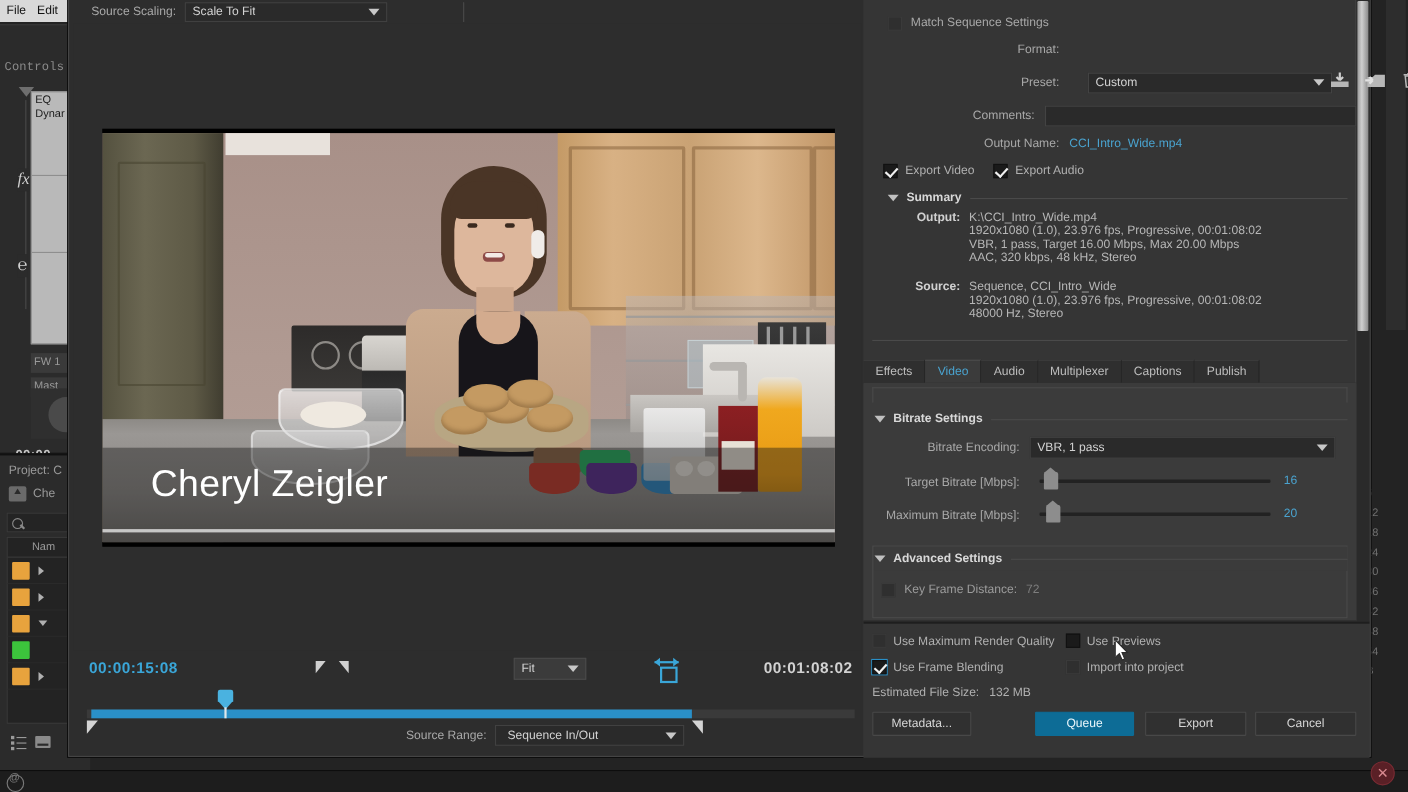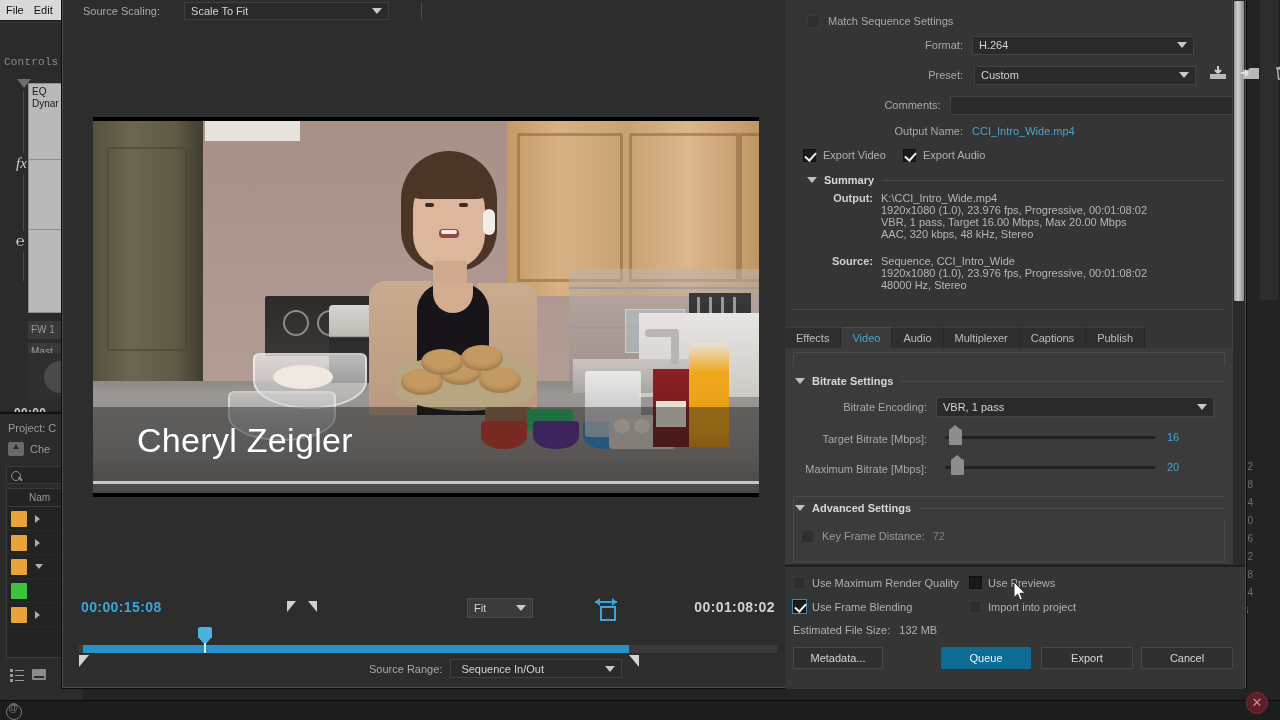--- a/index.html
+++ b/index.html
@@ -58,21 +58,21 @@
   
   .dialog{position:absolute;left:62px;top:-2px;width:1184px;height:690px;background:#353535;border:1px solid #4c4c4c;box-shadow:0 0 0 1px #0c0c0c;box-sizing:border-box;}
 
   
   .dlg-left{position:absolute;left:0;top:0;width:722px;height:688px;background:#2d2d2d;}
   .srcscale{position:absolute;left:20px;top:3px;height:18px;display:flex;align-items:center;}
   .srcscale .lbl{font-size:11px;color:#a8a8a8;margin-right:8px;}
   .combo{background:#2a2a2a;border:1px solid #404040;height:18px;box-sizing:border-box;display:flex;align-items:center;justify-content:space-between;padding:0 6px;color:#d2d2d2;font-size:11px;}
   .combo .cv{white-space:nowrap;overflow:hidden;}
   .caret{width:0;height:0;border-left:5px solid transparent;border-right:5px solid transparent;border-top:6px solid #c8c8c8;margin-left:10px;flex:none;}
-  .srcscale .combo{width:205px;margin-left:16px;}
+  .srcscale .combo{width:184px;}
   .srcscale .seam{position:absolute;left:338px;top:0;width:1px;height:18px;background:#4a4a4a;}
 
   .preview-stage{position:absolute;left:4px;top:22px;width:716px;height:570px;background:#2d2d2d;}
   .video{position:absolute;left:26px;top:96px;width:666px;height:380px;background:#0a0a0a;overflow:hidden;}
   .vbars{position:absolute;left:0;right:0;height:4px;background:#000;}
 
   
   .scene{position:absolute;left:0;top:4px;right:0;bottom:4px;overflow:hidden;}
   .s-wall{position:absolute;inset:0;background:linear-gradient(180deg,#a89088 0%,#b09a92 55%,#b5a098 100%);}
   .s-door{position:absolute;left:0;top:0;width:110px;bottom:0;background:linear-gradient(90deg,#54513f 0%,#6b6752 35%,#5e5a46 75%,#403d30 100%);}
@@ -458,29 +458,25 @@
         <div class="thumb"></div>
       </div>
 
       <div class="frow" style="top:11px;left:22px;gap:8px">
         <div class="cbx disabled"></div>
         <div style="font-size:11px;color:#a8a8a8">Match Sequence Settings</div>
       </div>
 
       <div class="frow" style="top:35px;left:0;width:448px">
         <div class="flabel" style="width:178px">Format:</div>
-        <div class="combo hdr-combo" style="width:222px;margin-left:9px">
-          <span class="cv">H.264</span>
-          <span class="caret"></span>
-        </div>
       </div>
 
       <div class="frow" style="top:65px;left:0;width:448px">
         <div class="flabel" style="width:178px">Preset:</div>
-        <div class="combo hdr-combo" style="width:222px;margin-left:11px">
+        <div class="combo hdr-combo" style="width:222px;margin-left:26px">
           <span class="cv">Custom</span>
           <span class="caret"></span>
         </div>
       </div>
       <div style="position:absolute;left:424px;top:66px;display:flex;gap:14px;align-items:center">
         <svg width="18" height="16" viewBox="0 0 18 16">
           <path d="M9 1 v6 M9 8 l-3-3 M9 8 l3-3" stroke="#cfcfcf" stroke-width="2" fill="none"></path>
           <path d="M1 9 h16 v5 h-16 z" fill="#b8b8b8"></path>
         </svg>
         <svg width="20" height="16" viewBox="0 0 20 16">

